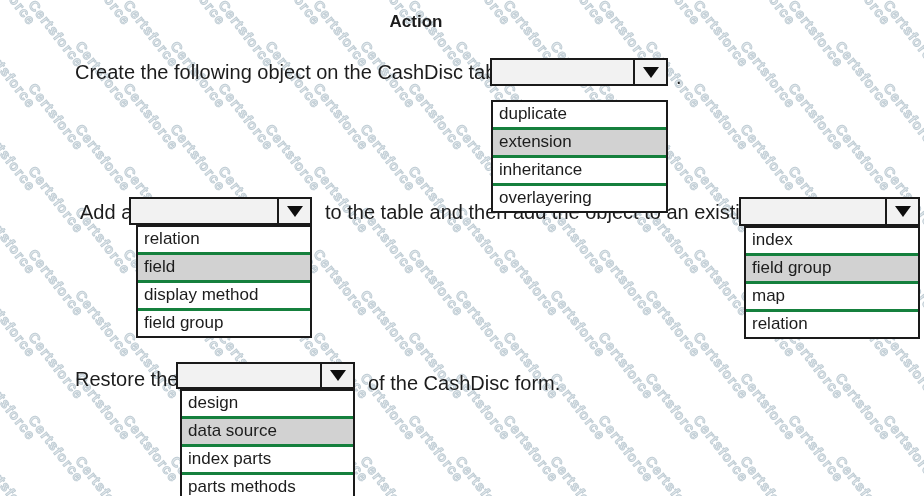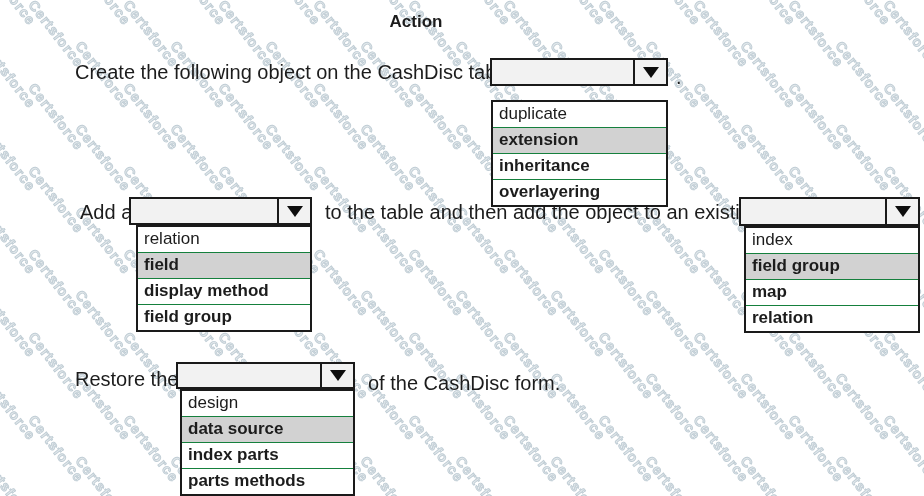--- a/index.html
+++ b/index.html
@@ -33,21 +33,21 @@
   }
   
   .list{
     position:absolute;z-index:2;background:#ffffff;border:2px solid #1a1a1a;
     box-sizing:border-box;
   }
   .opt{
     height:25px;line-height:24px;font-size:17px;padding-left:6px;
     white-space:nowrap;overflow:hidden;background:#ffffff;
   }
-  .opt + .opt{border-top:1px solid #15803d;font-weight:bold;}
+  .opt + .opt{border-top:3px solid #15803d;}
   .opt.hi{background:#d2d2d2;}
 </style>
 </head>
 <body>
 
 <div class="page">
 
   <div class="wm-layer">
       <span class="wm" style="left: -10px; top: -45px;">Certsforce</span>
       <span class="wm" style="left: -10px; top: 38px;">Certsforce</span>

